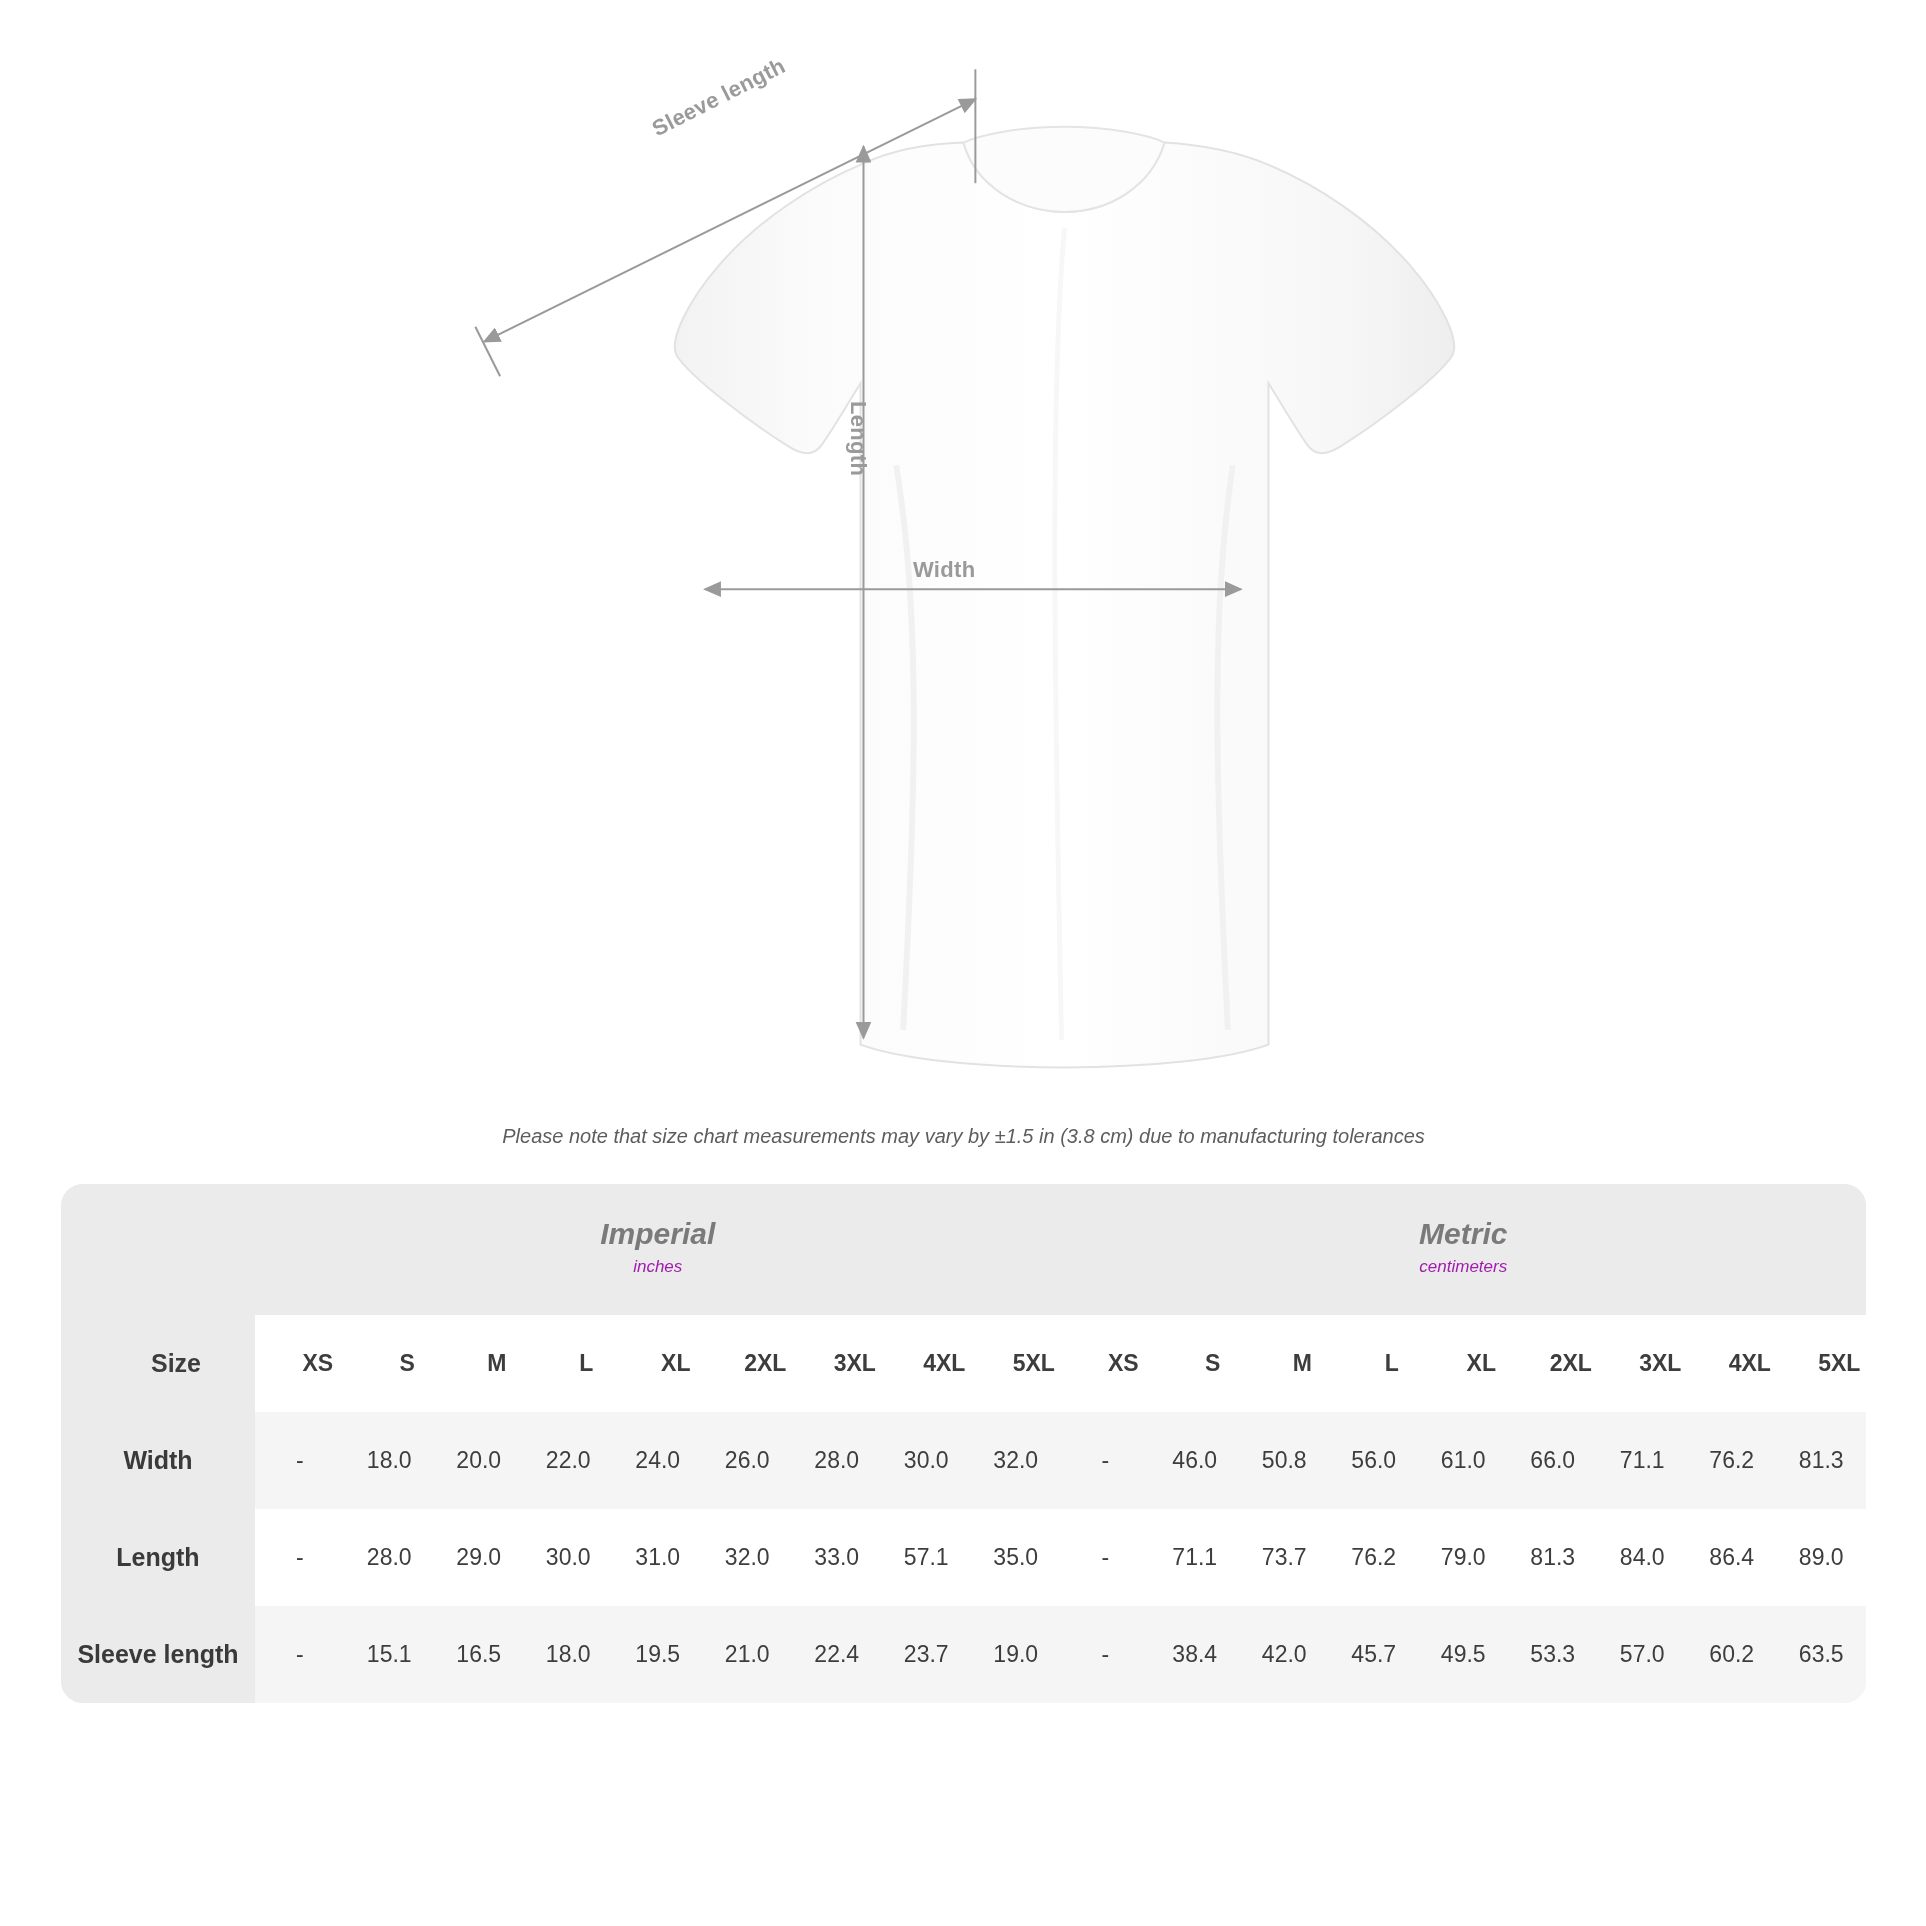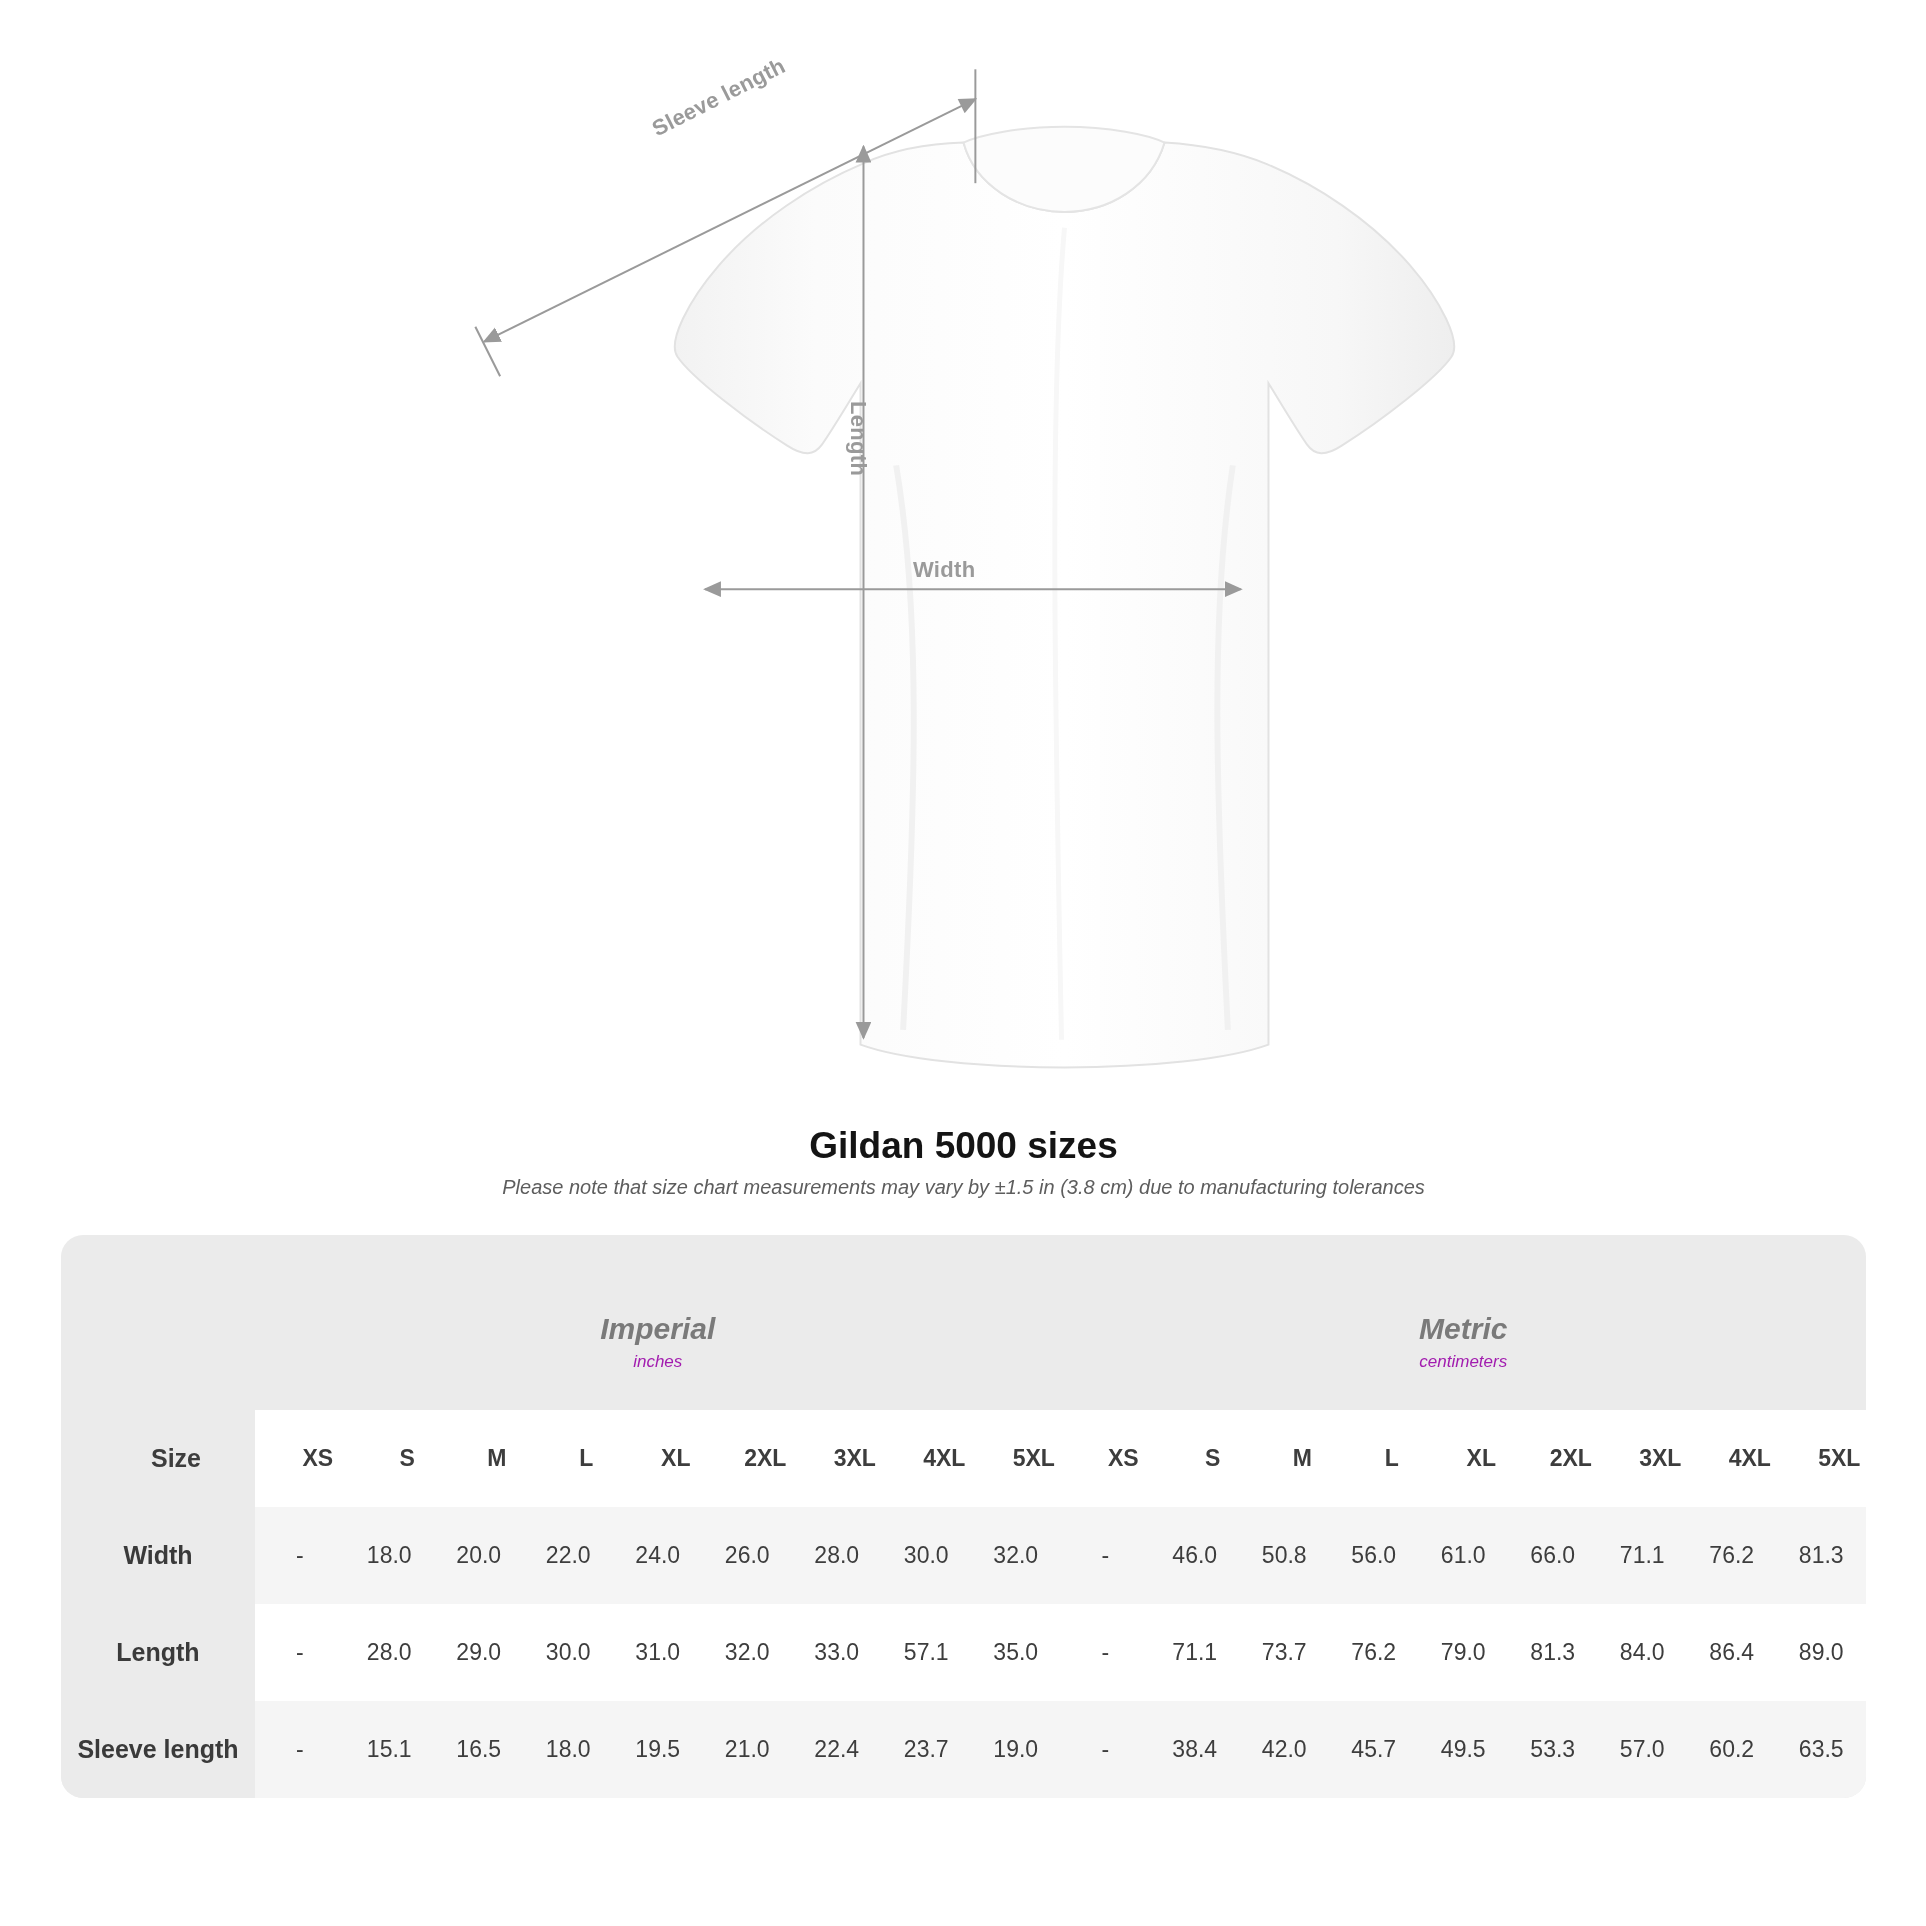--- a/index.html
+++ b/index.html
@@ -77,21 +77,20 @@
   .table-wrap {
     margin: 36px 61px 0 61px;
     border-radius: 22px;
     overflow: hidden;
     background: #ebebeb;
   }
   table.size-table {
     border-collapse: collapse;
     width: 100%;
     table-layout: fixed;
-    margin-top: 44px;
   }
   table.size-table td, table.size-table th {
     text-align: center;
     vertical-align: middle;
     font-size: 23px;
     color: #3d3d3d;
     border: none;
   }
   
   .unit-row td {
@@ -205,21 +204,20 @@
       </g>
     </svg>
   </div>
 
   <div class="dim-label label-sleeve">Sleeve length</div>
   <div class="dim-label label-length">Length</div>
   <div class="dim-label label-width">Width</div>
 </div>
 
 <div class="title-block">
-  <h1 class="chart-title">Gildan 5000 sizes</h1>
   <p class="chart-note">Please note that size chart measurements may vary by ±1.5 in (3.8 cm) due to manufacturing tolerances</p>
 </div>
 
 <div class="table-wrap">
   <table class="size-table">
     <colgroup>
       <col class="c-label">
       <col class="c-cell">
         <col class="c-cell">
         <col class="c-cell">

